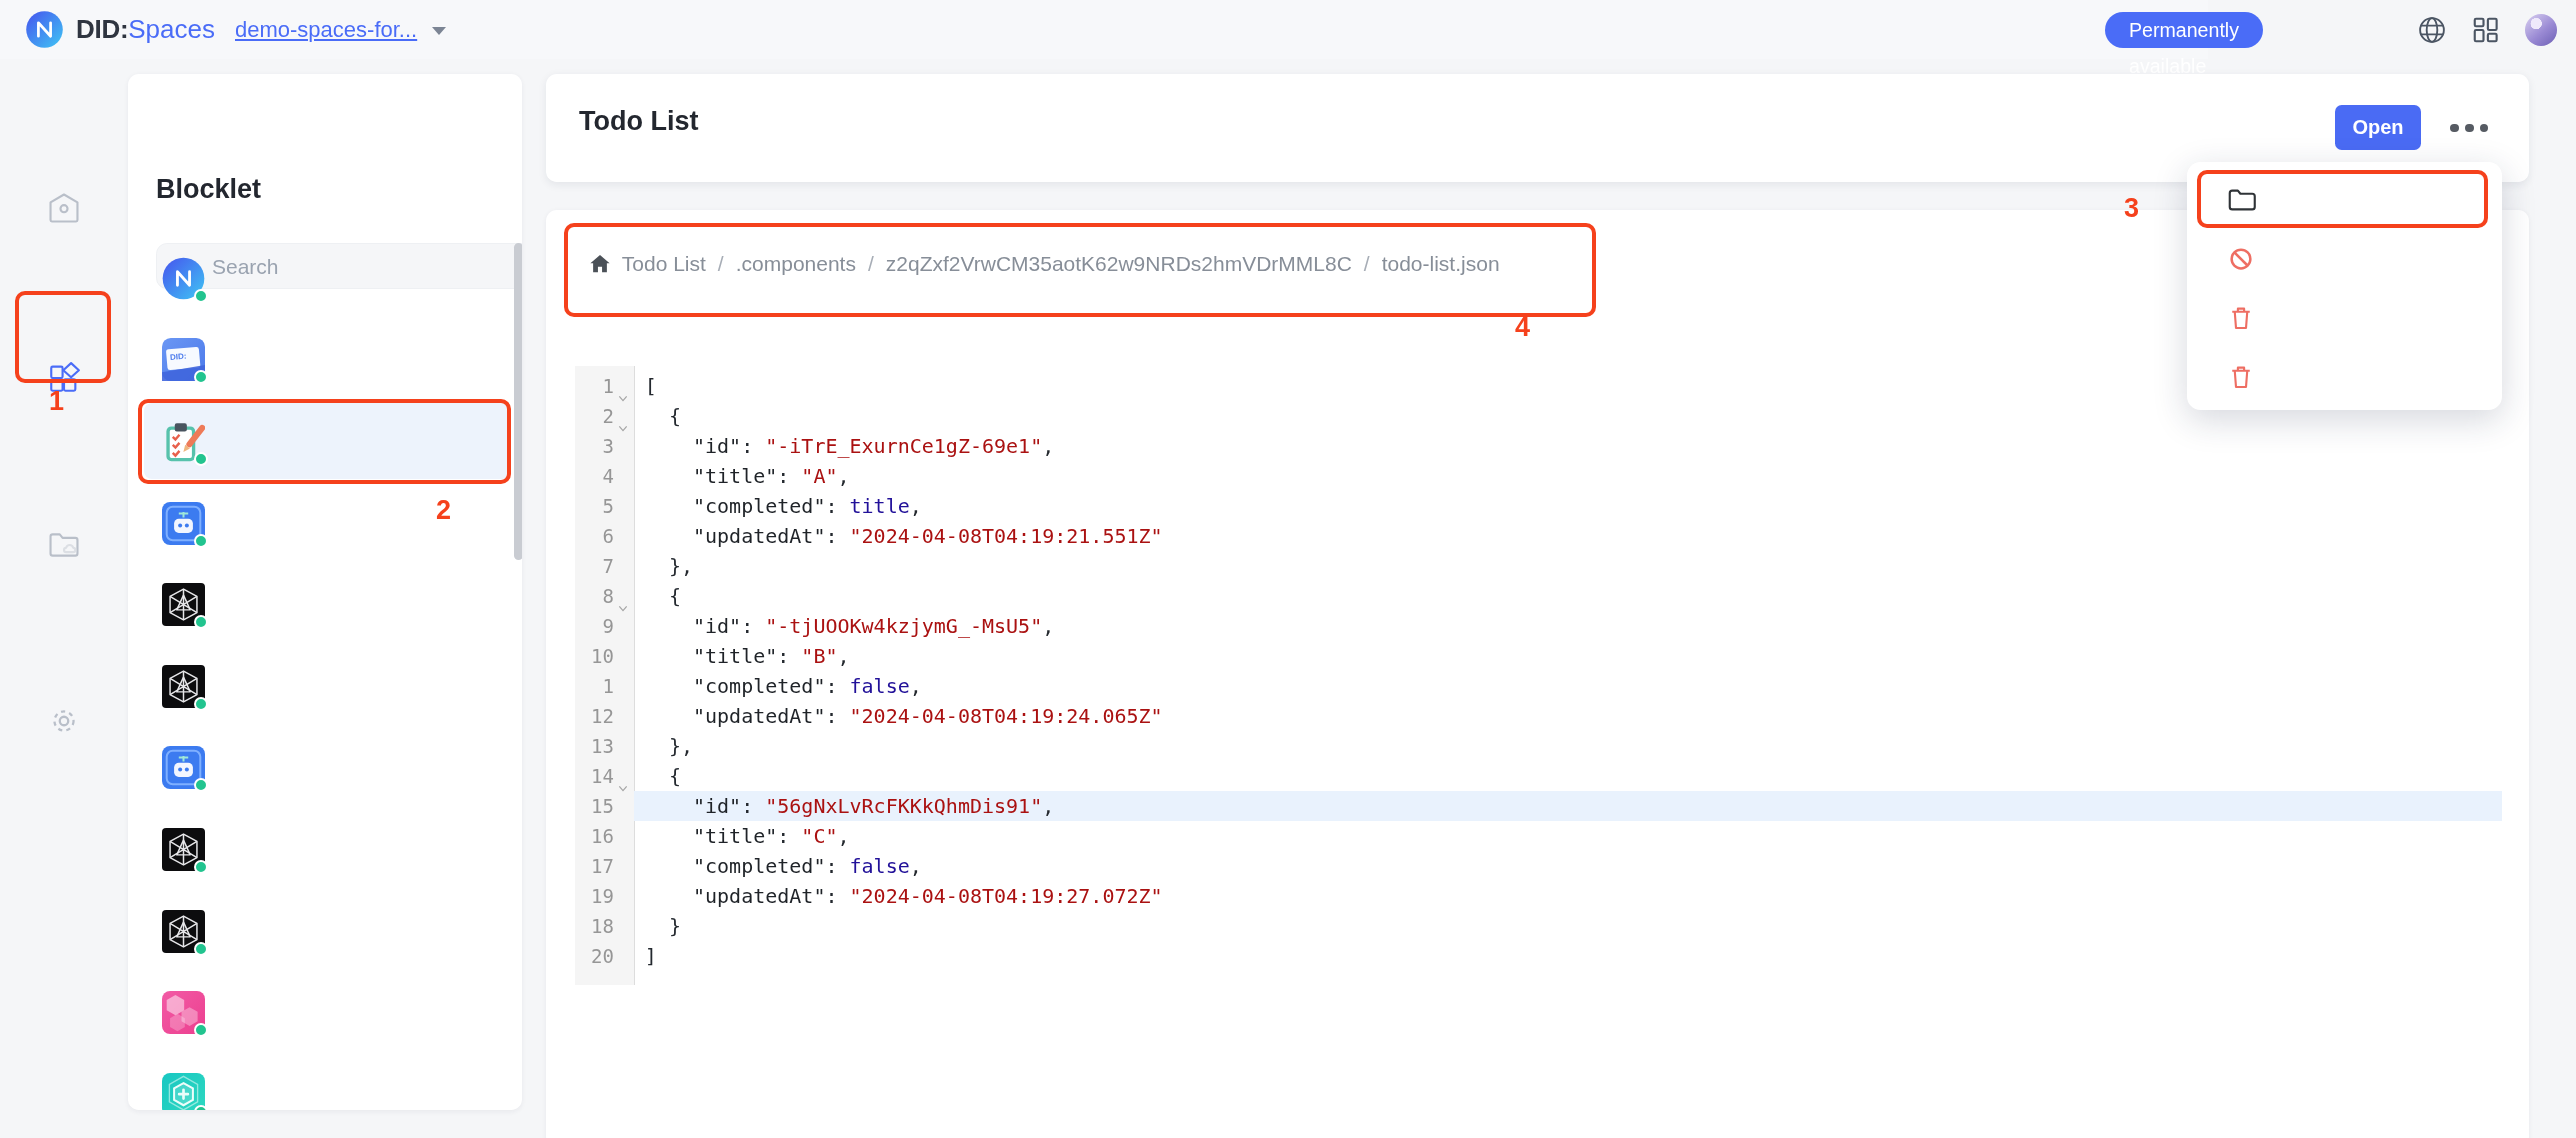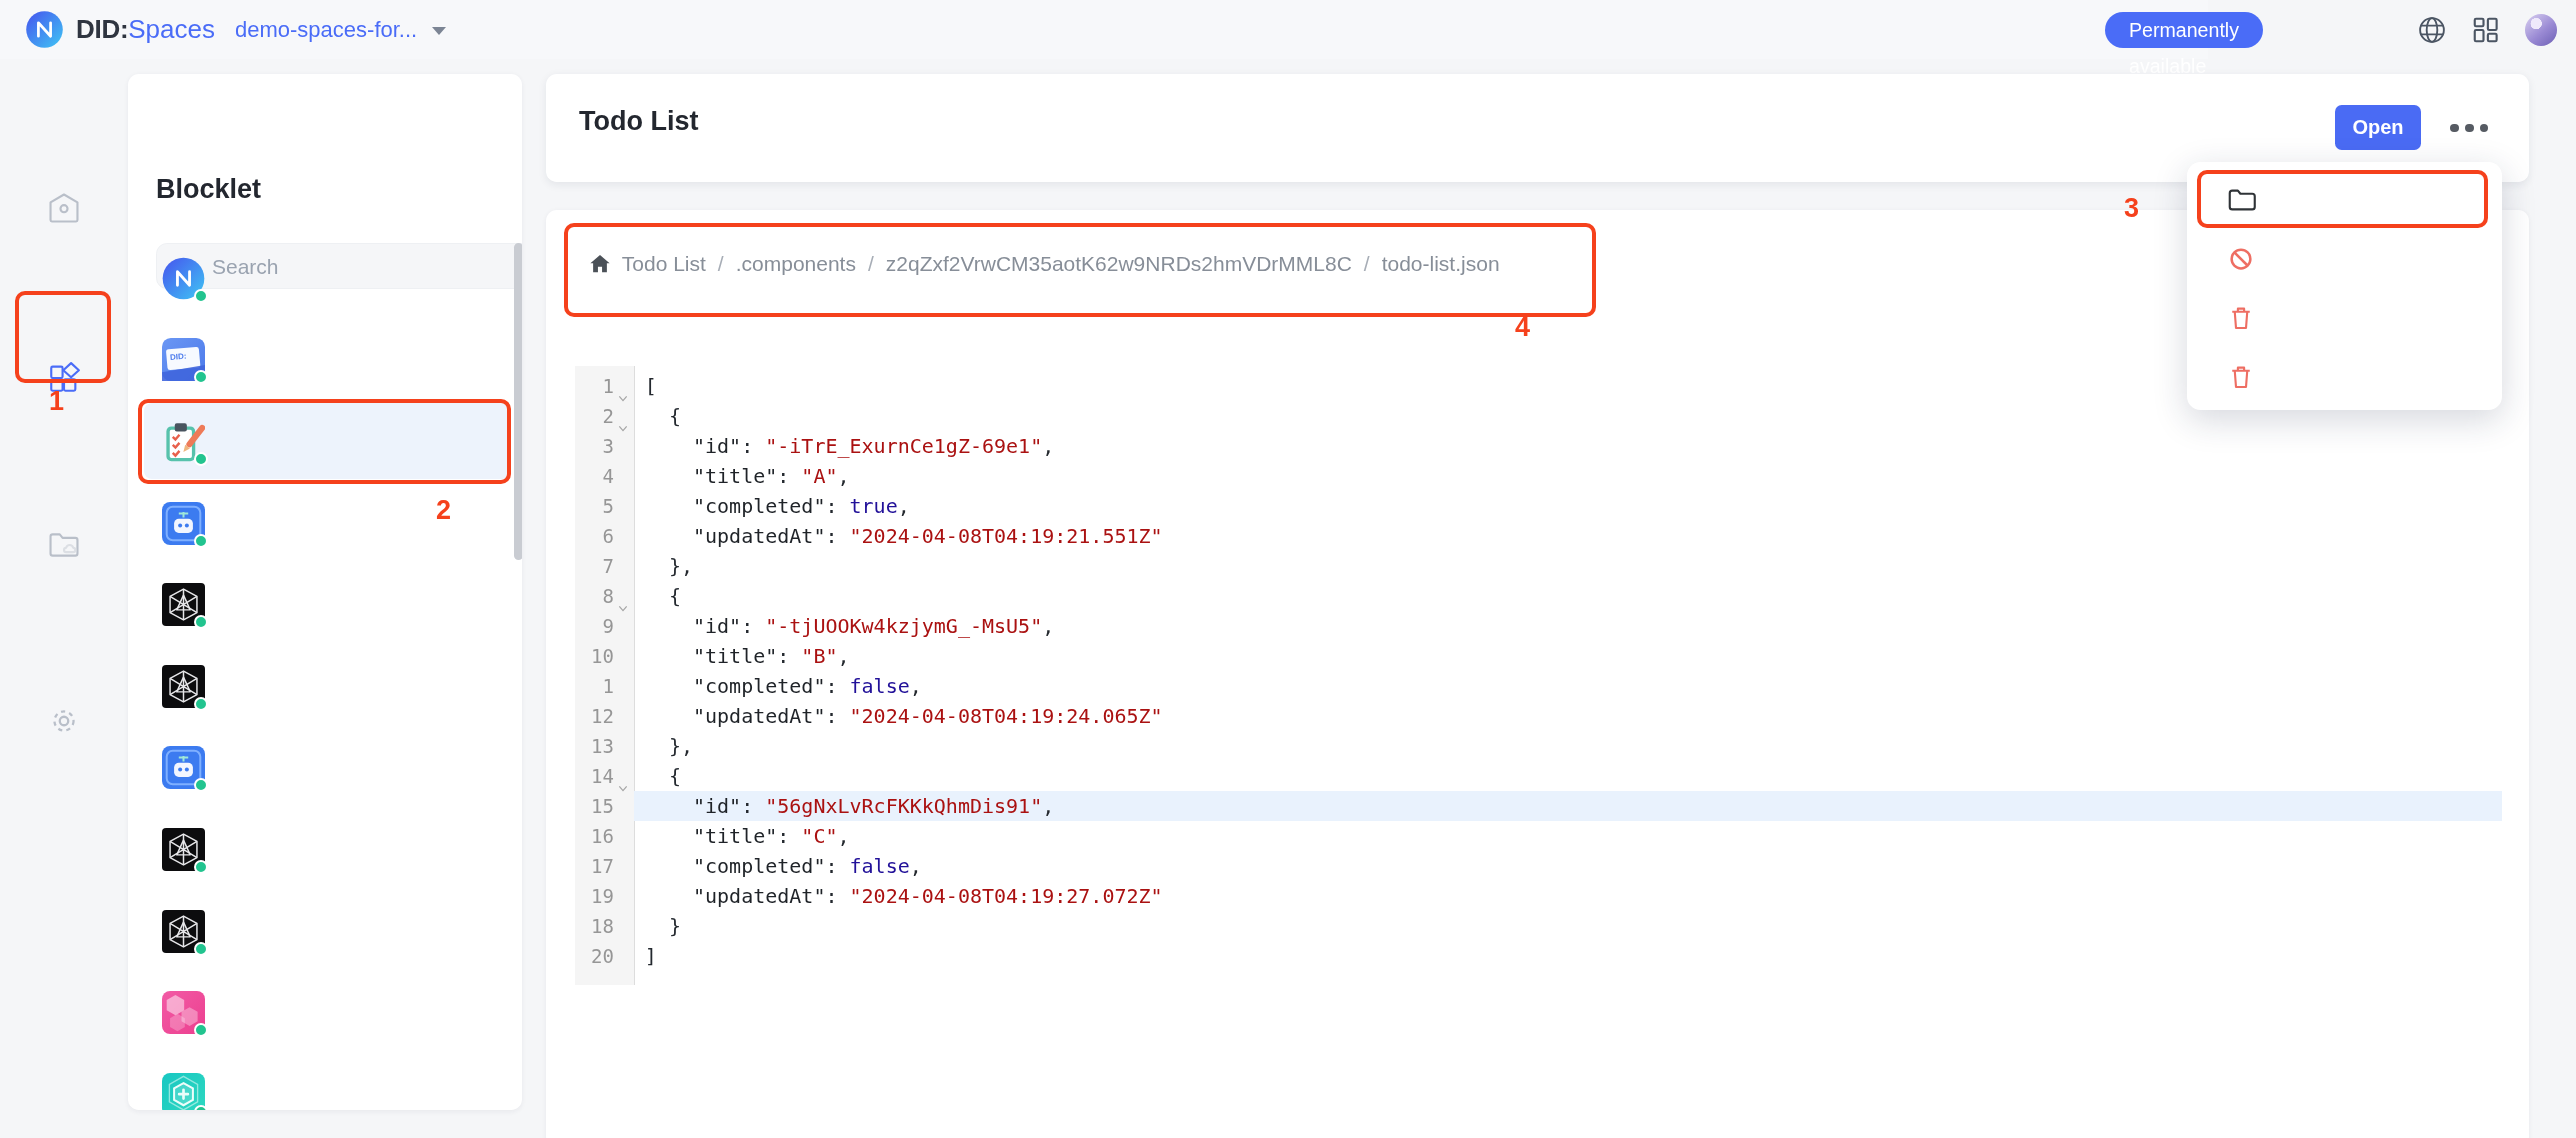--- a/index.html
+++ b/index.html
@@ -7,21 +7,21 @@
        font-family:"Liberation Sans",sans-serif;position:relative;}
   #app{position:absolute;inset:0;}
   .card{position:absolute;background:#fff;border-radius:10.8px;box-shadow:0 1.3px 5.4px rgba(30,40,70,.06);}
 
   
   #topbar{position:absolute;left:0;top:0;width:2208px;height:59px;background:#f7f8fa;}
   #logo{position:absolute;left:25px;top:10px;width:39px;height:39px;}
   #brand{position:absolute;left:76px;top:0;height:59px;line-height:59px;font-size:26px;}
   #brand .p1{color:#2f3540;font-weight:700;letter-spacing:-0.3px;}
   #brand .p2{color:#4a6cf7;font-weight:400;}
-  #space-sel{position:absolute;left:235px;top:0;height:59px;line-height:59px;font-size:22px;color:#4a6cf7;cursor:pointer;}
+  #space-sel{position:absolute;left:235px;top:0;height:59px;line-height:59px;font-size:22px;color:#4a6cf7;cursor:pointer;text-decoration:underline;}
   .caret{display:inline-block;width:0;height:0;border-left:7.4px solid transparent;border-right:7.4px solid transparent;
          border-top:8.8px solid #7c8594;vertical-align:middle;margin-left:15px;}
   #badge{position:absolute;left:2105px;top:12px;height:36px;padding:0 24px;border-radius:19px;
          background:var(--accent,#4a6cf7);color:#fff;font-size:19.6px;line-height:36px;font-weight:500;}
   .top-ic{position:absolute;top:15px;width:30px;height:30px;color:#4b5563;cursor:pointer;}
   #globe-ic{left:2417px;} #apps-ic{left:2471px;}
   #avatar{position:absolute;left:2525px;top:13.5px;width:32px;height:32px;border-radius:50%;
           background:radial-gradient(circle at 35% 30%,#efe9fb 0 18%,transparent 19%),
                      linear-gradient(140deg,#cfc5ec 10%,#9a8ad4 55%,#6c5fb5 100%);}
 
@@ -504,21 +504,21 @@
         <div class="gut-row">
      <span class="gut-num">20</span>
      
    </div>
       </div>
     <div id="code-lines">
         <div class="cm-line">[</div>
         <div class="cm-line">  {</div>
         <div class="cm-line">    <span class="tk-key">"id"</span>: <span class="tk-str">"-iTrE_ExurnCe1gZ-69e1"</span>,</div>
         <div class="cm-line">    <span class="tk-key">"title"</span>: <span class="tk-str">"A"</span>,</div>
-        <div class="cm-line">    <span class="tk-key">"completed"</span>: <span class="tk-atom">true</span>,</div>
+        <div class="cm-line">    <span class="tk-key">"completed"</span>: <span class="tk-atom">title</span>,</div>
         <div class="cm-line">    <span class="tk-key">"updatedAt"</span>: <span class="tk-str">"2024-04-08T04:19:21.551Z"</span></div>
         <div class="cm-line">  },</div>
         <div class="cm-line">  {</div>
         <div class="cm-line">    <span class="tk-key">"id"</span>: <span class="tk-str">"-tjUOOKw4kzjymG_-MsU5"</span>,</div>
         <div class="cm-line">    <span class="tk-key">"title"</span>: <span class="tk-str">"B"</span>,</div>
         <div class="cm-line">    <span class="tk-key">"completed"</span>: <span class="tk-atom">false</span>,</div>
         <div class="cm-line">    <span class="tk-key">"updatedAt"</span>: <span class="tk-str">"2024-04-08T04:19:24.065Z"</span></div>
         <div class="cm-line">  },</div>
         <div class="cm-line">  {</div>
         <div class="cm-line hl">    <span class="tk-key">"id"</span>: <span class="tk-str">"56gNxLvRcFKKkQhmDis91"</span>,</div>

